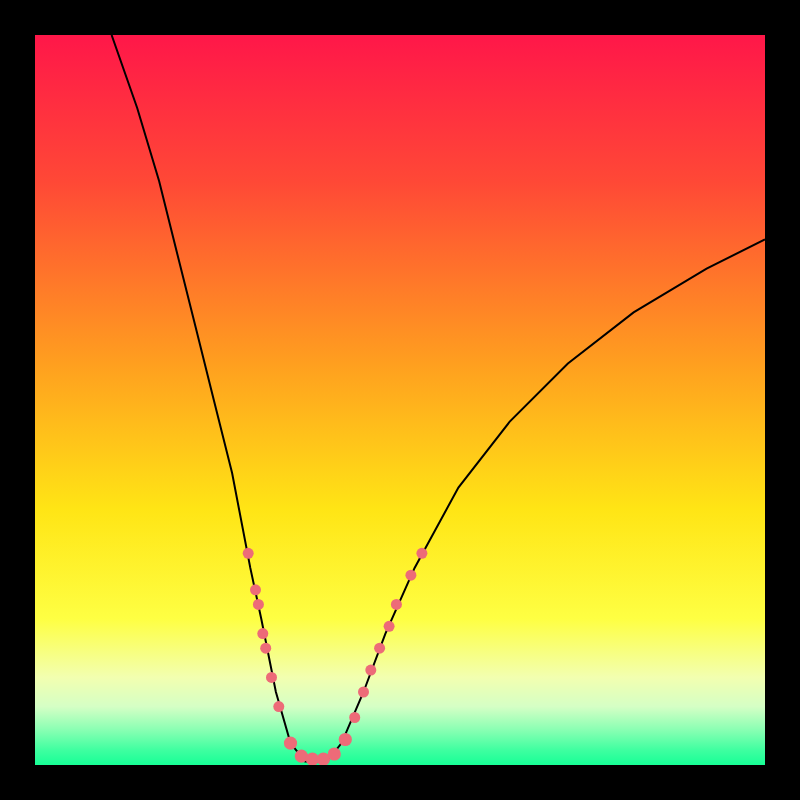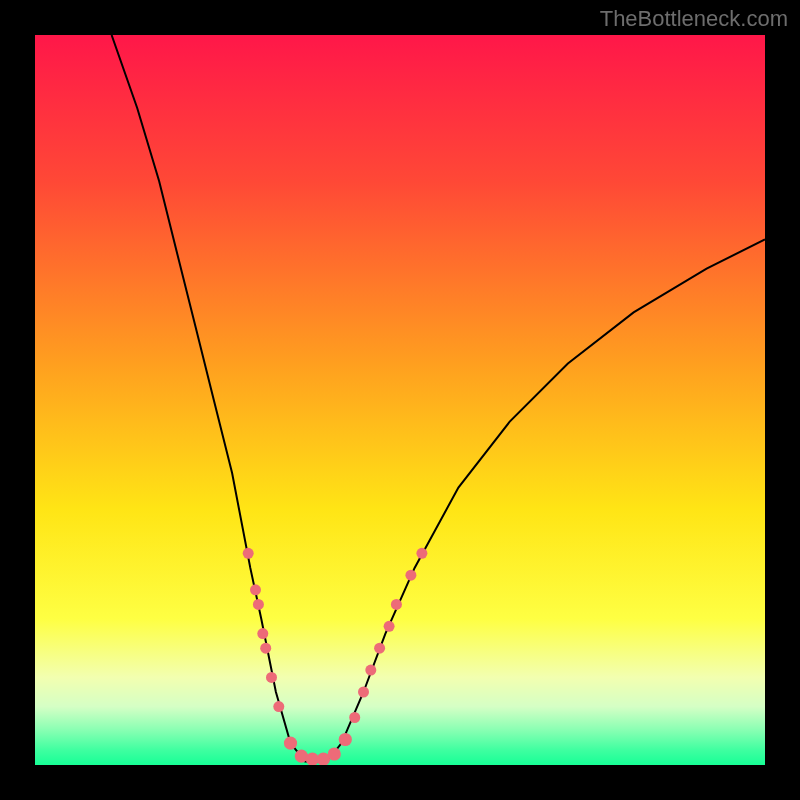--- a/index.html
+++ b/index.html
@@ -7,21 +7,20 @@
     .frame { position: absolute; top: 0; left: 0; width: 800px; height: 800px; background: #000; }
     .plot-area { position: absolute; top: 35px; left: 35px; width: 730px; height: 730px; overflow: hidden; }
     .gradient-bg { position: absolute; top: 0; left: 0; width: 100%; height: 100%; }
     .watermark { position: absolute; top: 6px; right: 12px; color: #6d6d6d; font-family: Arial, Helvetica, sans-serif; font-size: 22px; font-weight: 500; }
     .curve-svg { position: absolute; top: 0; left: 0; width: 100%; height: 100%; }
   </style>
 </head>
 <body>
 
 <div class="frame">
-  <div class="watermark">TheBottleneck.com</div>
   <div class="plot-area">
     <svg class="gradient-bg" viewBox="0 0 730 730" preserveAspectRatio="none">
       <defs>
         <linearGradient id="bg-grad" x1="0" y1="0" x2="0" y2="1">
             <stop offset="0%" stop-color="#ff1749"></stop>
             <stop offset="20%" stop-color="#ff4836"></stop>
             <stop offset="45%" stop-color="#ff9f1f"></stop>
             <stop offset="65%" stop-color="#ffe515"></stop>
             <stop offset="80%" stop-color="#feff43"></stop>
             <stop offset="88%" stop-color="#f2ffb0"></stop>

